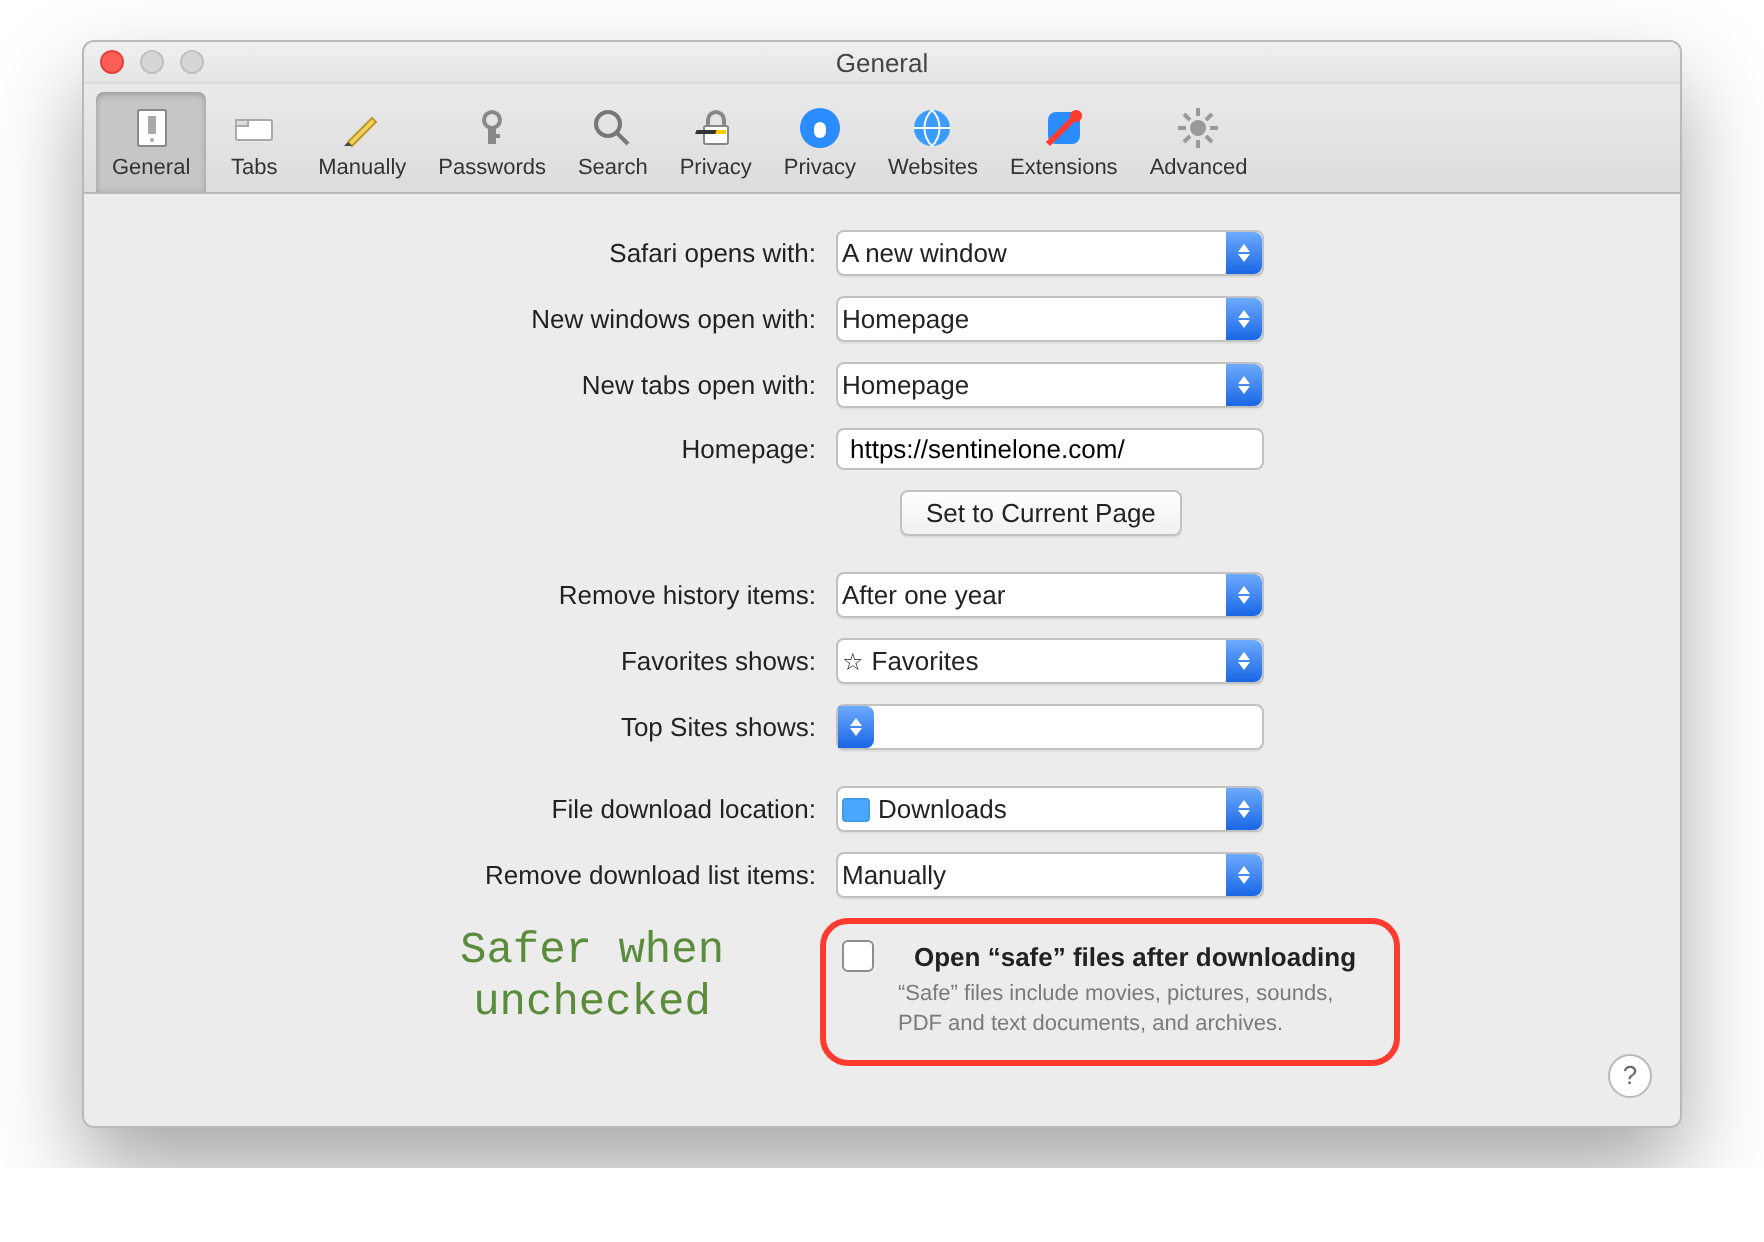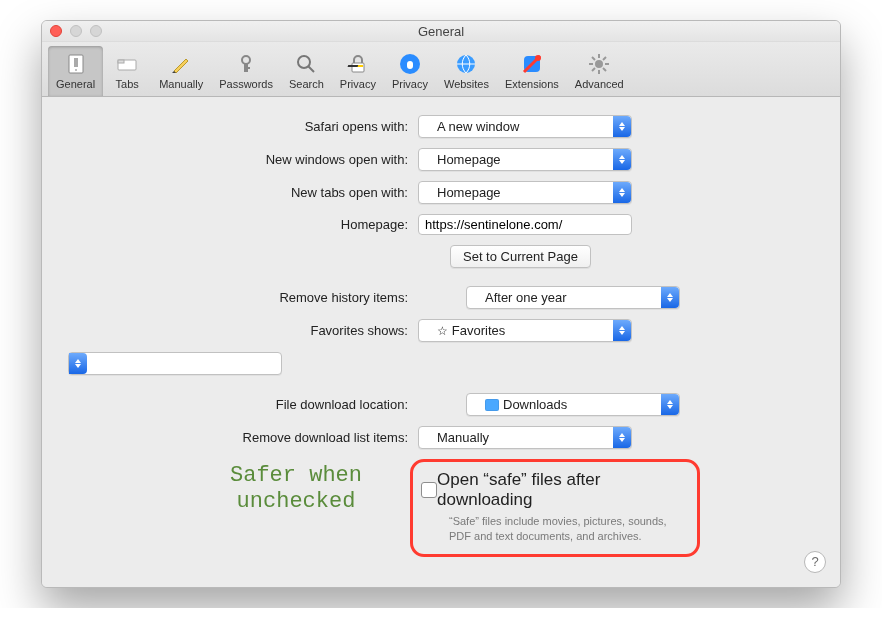--- a/index.html
+++ b/index.html
@@ -57,40 +57,40 @@
   .content {
     background:#ececec;
     padding: 18px 26px 30px;
     position:relative;
   }
   .row {
     display:flex;
     align-items:center;
     margin-bottom:10px;
   }
-  .row.gap-above { margin-top: 18px; gap: 48px; }
+  .row.gap-above { margin-top: 18px; }
   .lbl {
     width: 340px;
     text-align:right;
     padding-right:10px;
     font-size:13px;
     color:#222;
   }
   .ctrl { width: 214px; position:relative; }
   .select {
     display:flex; align-items:center;
     height:21px;
     background:#fff;
     border:1px solid #c1c1c1;
     border-radius:4px;
     font-size:13px;
     position:relative;
     box-shadow: 0 1px 0 rgba(0,0,0,0.05);
   }
-  .select .val { flex:1; padding:0 18px; white-space:nowrap; overflow:hidden; display:flex; align-items:center; gap:4px;}
+  .select .val { flex:1; padding:0 2px; white-space:nowrap; overflow:hidden; display:flex; align-items:center; gap:4px;}
   .select .caps {
     width:18px;
     align-self:stretch;
     background:linear-gradient(#6daafc,#1967e6);
     border-radius: 0 4px 4px 0;
     display:flex; flex-direction:column; align-items:center; justify-content:center;
     gap:1px;
   }
   .select .caps::before,
   .select .caps::after {
@@ -120,21 +120,21 @@
     cursor:pointer;
     margin-left:32px;
   }
   .highlight-box {
     border: 3px solid #ff3b30;
     border-radius: 14px;
     padding: 8px 12px 10px 8px;
     margin-left: 342px;
     width: 264px;
   }
-  .check-line { display:flex; align-items:center; gap:0; font-size:17px; }
+  .check-line { display:flex; align-items:center; gap:20px; font-size:13px;font-weight:bold; }
   .checkbox {
     width:14px; height:14px;
     border:1px solid #8e8e8e;
     border-radius:3px;
     background:#fff;
     flex-shrink:0;
   }
   .desc {
     font-size:11px;
     color:#7a7a7a;
@@ -357,20 +357,21 @@
           <div class="val">
               <span class="star">☆</span>
               <span>Favorites</span>
             </div>
           <div class="caps"></div>
         </div>
       </div>
     </div>
 
     <div class="row">
+      <div class="lbl">Top Sites shows:</div>
       <div class="ctrl">
         <div class="select">
           <div class="caps"></div>
         </div>
       </div>
     </div>
 
     <div class="row gap-above">
       <div class="lbl">File download location:</div>
       <div class="ctrl">

